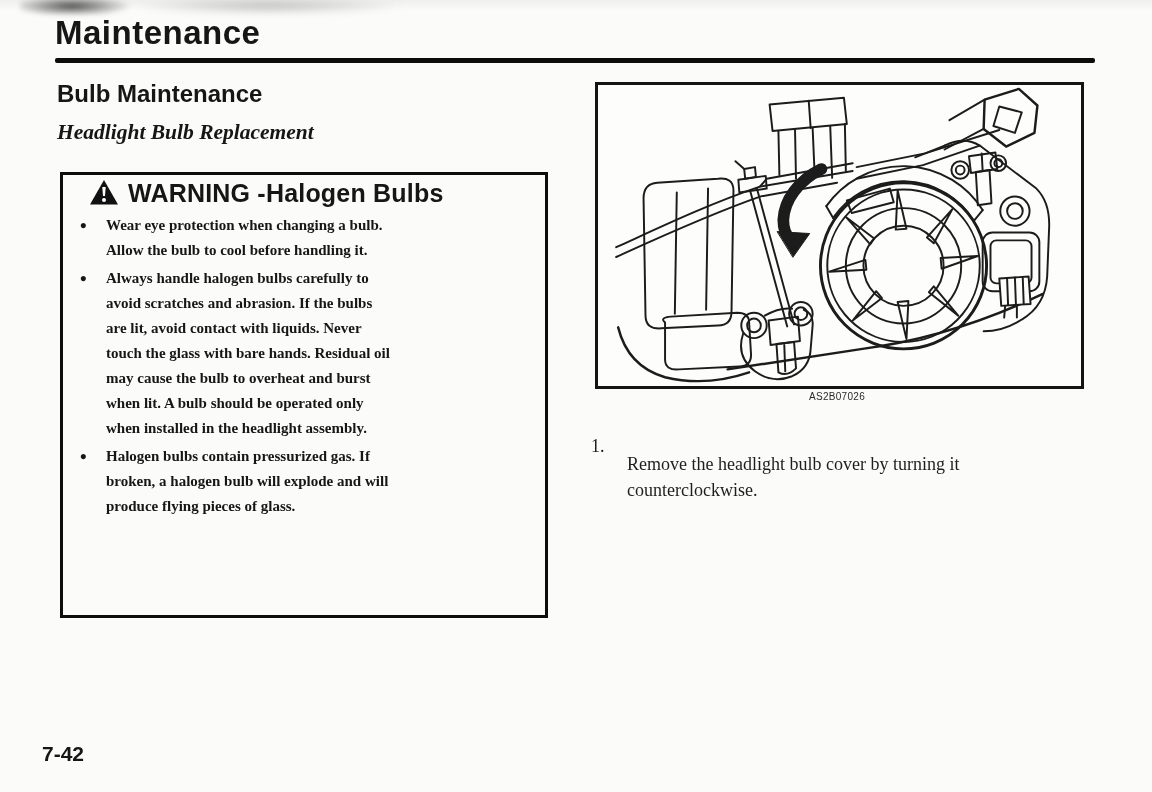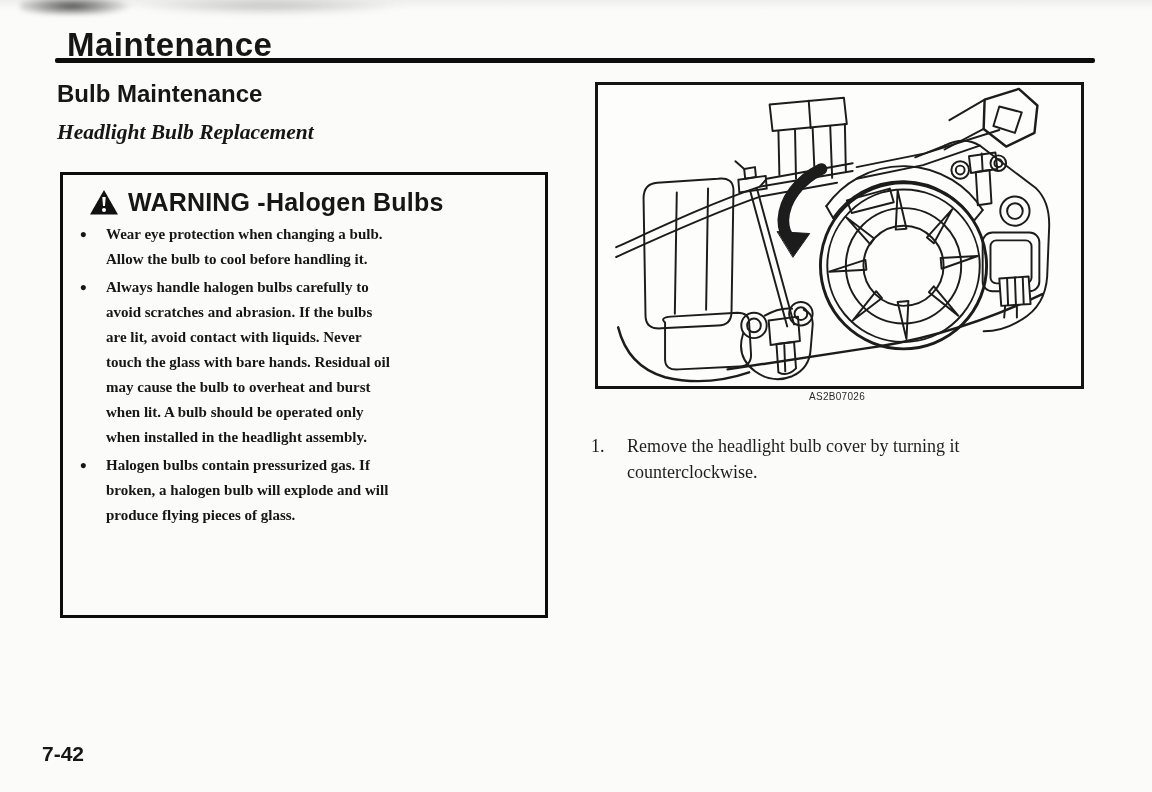--- a/index.html
+++ b/index.html
@@ -22,48 +22,48 @@
     background:linear-gradient(rgba(130,130,130,.10), transparent);}
 
   .header-title{left:55px;top:14px;font-size:33px;font-weight:bold;letter-spacing:.5px;}
   .header-rule{left:55px;top:58px;width:1040px;height:5px;background:#0c0c0c;border-radius:2px;}
 
   .section-title{left:57px;top:80px;font-size:24px;font-weight:bold;}
   .section-subtitle{left:57px;top:120px;font-size:21.5px;font-weight:bold;font-style:italic;
     font-family:"Liberation Serif",serif;}
 
   .warning-box{left:60px;top:172px;width:482px;height:440px;border:3px solid #0d0d0d;background:transparent;}
-  .warn-title-row{display:flex;align-items:center;gap:9px;margin:13px 0 5px 26px;}
+  .warn-title-row{display:flex;align-items:flex-start;gap:9px;margin:4px 0 5px 26px;}
   .warn-title{font-size:25px;font-weight:bold;letter-spacing:.2px;}
   .warn-list{margin:0;padding:0;list-style:none;}
   .warn-item{display:flex;margin:0 6px 3px 17px;
     font-family:"Liberation Serif",serif;font-weight:bold;font-size:15px;line-height:25px;}
   .warn-dot{width:26px;flex:0 0 26px;}
   .warn-dot::before{content:"\2022";font-size:19px;}
   .warn-text{white-space:pre-line;width:440px;}
 
   .page-number{left:42px;top:742px;font-size:21px;font-weight:bold;}
 
   .figure-box{left:595px;top:82px;width:483px;height:301px;border:3px solid #141414;background:#fdfdfc;}
   .figure-box svg{width:100%;height:100%;display:block;}
   .figure-caption{left:595px;top:391px;width:484px;text-align:center;font-size:10px;color:#2a2a2a;letter-spacing:.3px;}
 
   .steps{left:591px;top:433px;margin:0;padding:0;list-style:none;}
   .step-item{display:flex;font-family:"Liberation Serif",serif;font-size:18px;line-height:26px;color:#1e1e1e;}
   .step-num{width:36px;flex:0 0 36px;}
-  .step-text{white-space:pre-line;}
+  .step-text{white-space:pre-line;margin-top:18px;}
 </style>
 </head>
 <body>
 
 <div class="abs smudge-a"></div>
 <div class="abs smudge-b"></div>
 <div class="abs smudge-c"></div>
 
-<h1 class="abs header-title" style="margin:12px;">Maintenance</h1>
+<h1 class="abs header-title" style="margin:0;">Maintenance</h1>
 <div class="abs header-rule"></div>
 
 <h2 class="abs section-title" style="margin:0;">Bulb Maintenance</h2>
 <h3 class="abs section-subtitle" style="margin:0;font-family:Liberation Serif, serif;">Headlight Bulb Replacement</h3>
 
 <div class="abs warning-box">
   <div class="warn-title-row">
     <svg width="30" height="27" viewBox="0 0 30 27">
       <path d="M15 1 L29 25.5 H1 Z" fill="#111"></path>
       <path d="M13.3 8 h3.4 l-0.7 9 h-2 Z" fill="#fff"></path>

